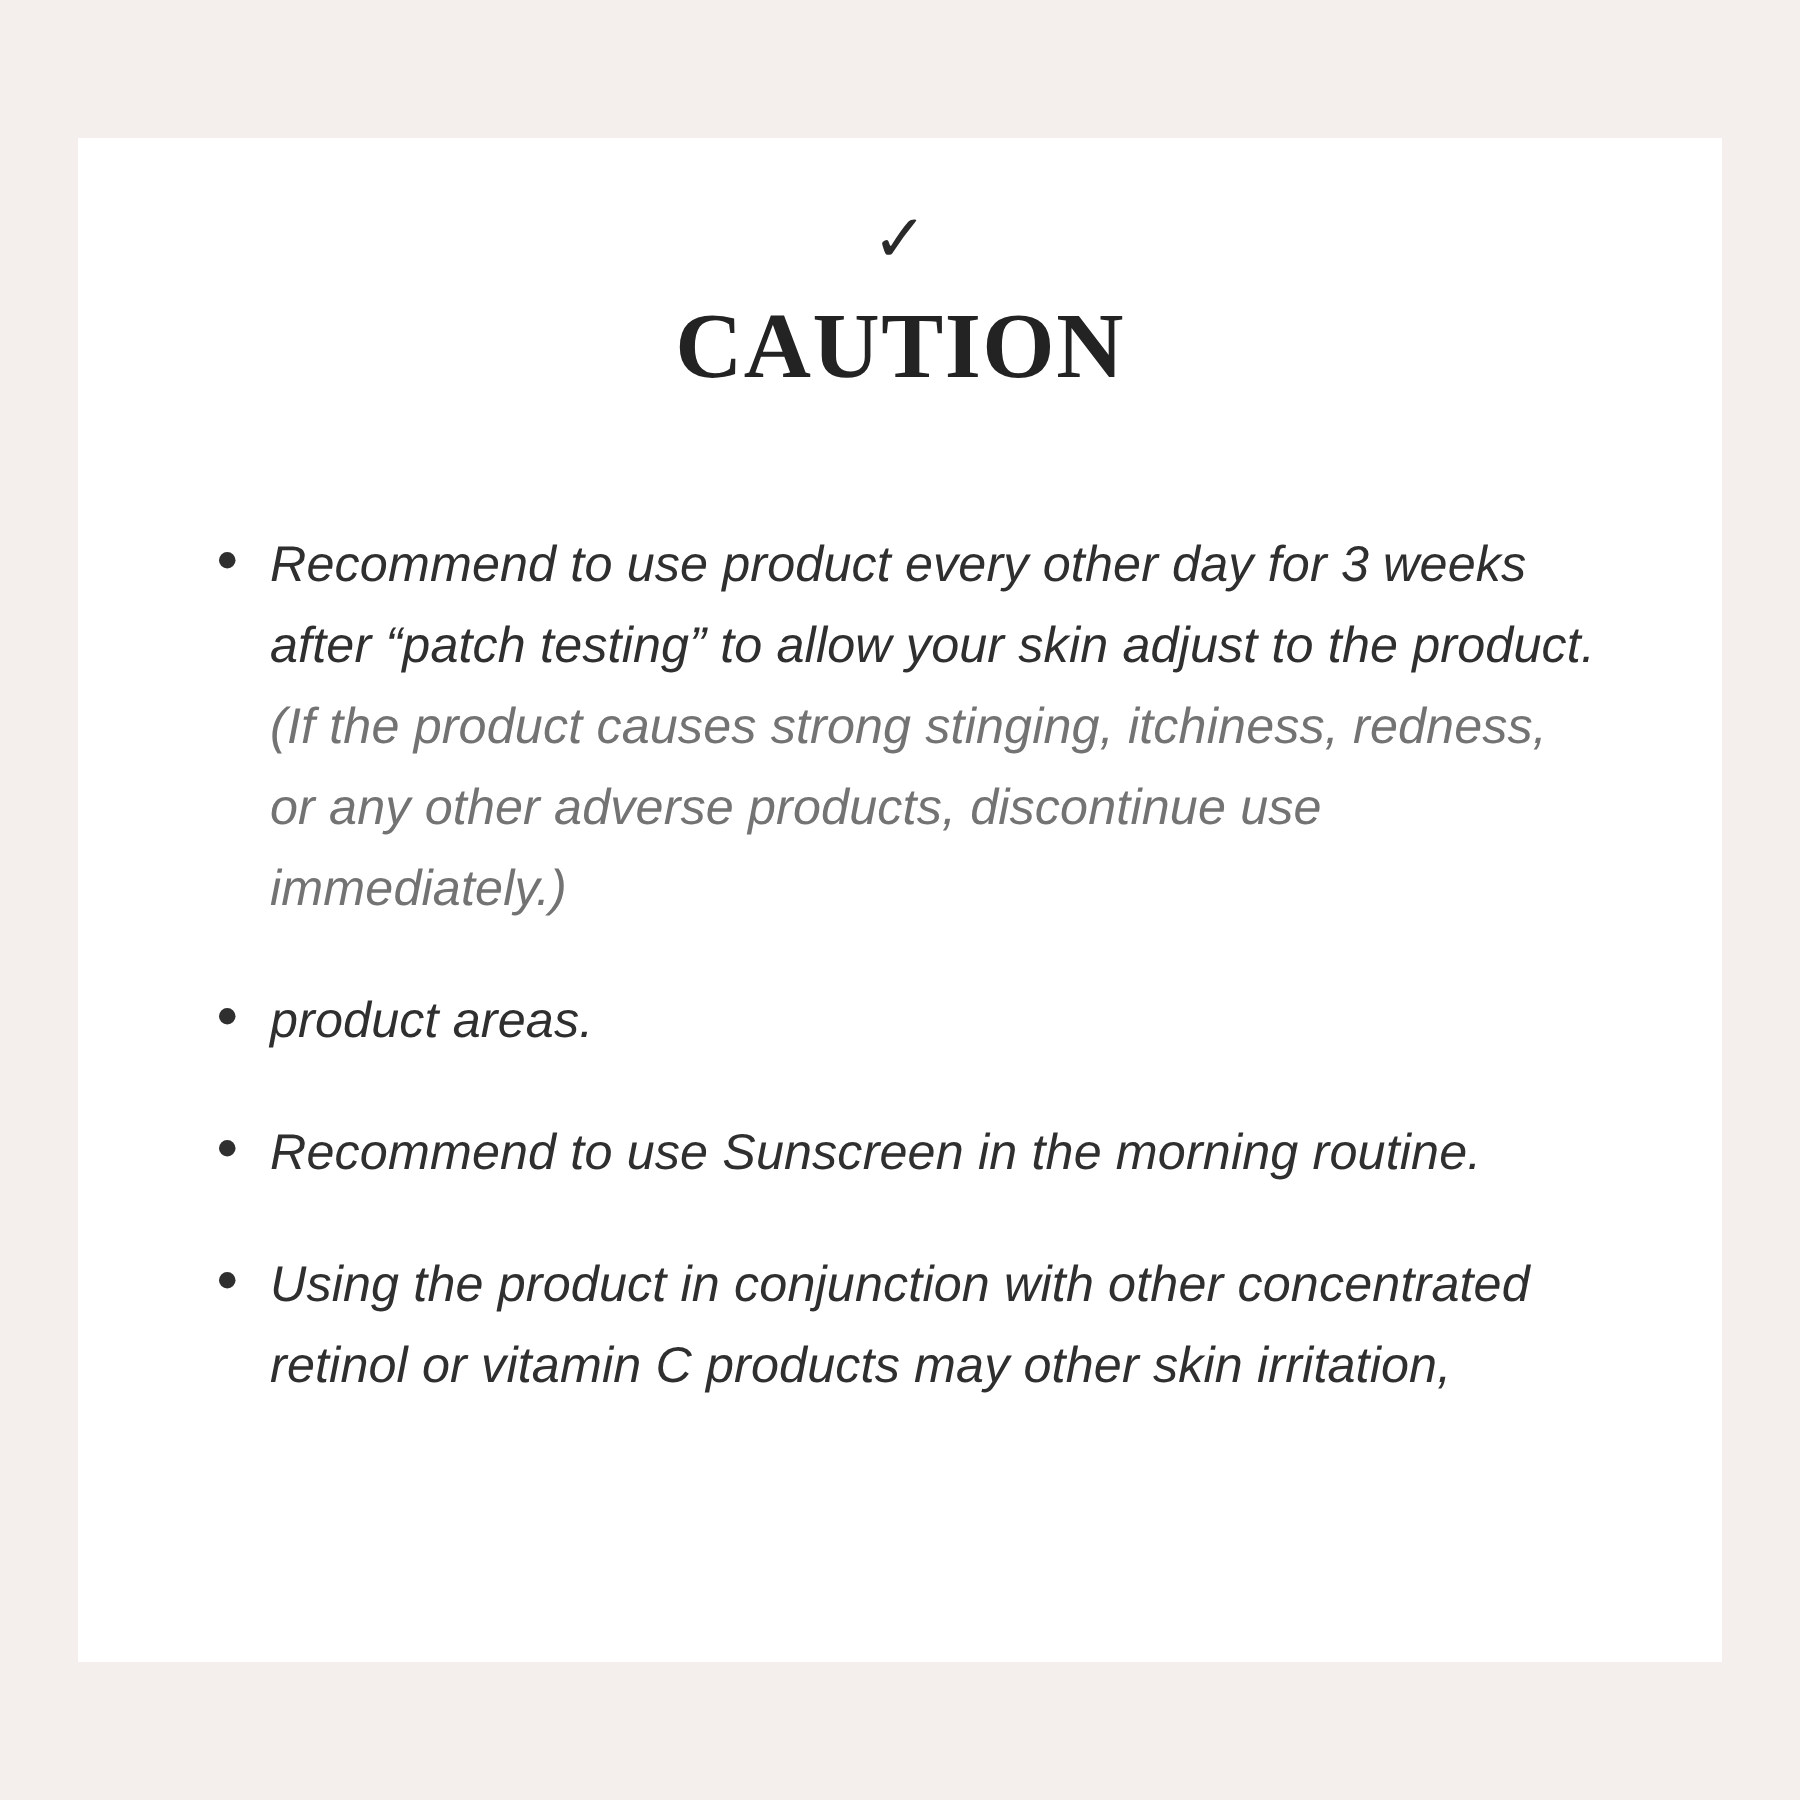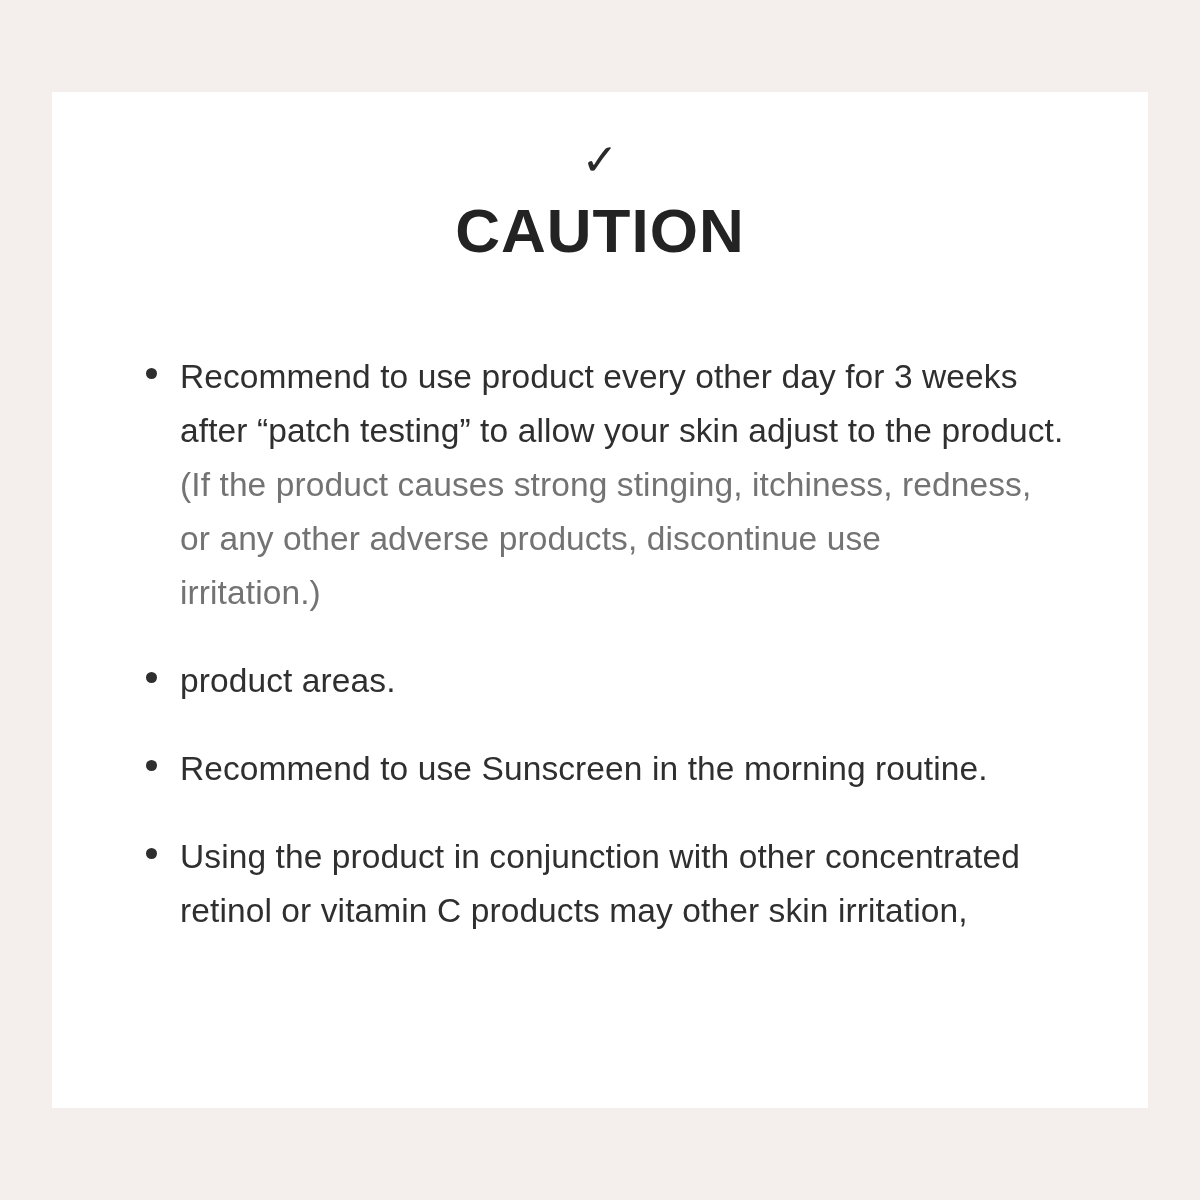--- a/index.html
+++ b/index.html
@@ -43,31 +43,33 @@
     position: absolute;
     left: 0;
     top: 104px;
     width: 100%;
     text-align: center;
     font-size: 62px;
     line-height: 70px;
     font-weight: bold;
     letter-spacing: 1px;
     color: #232323;
+    font-family: Liberation Serif, serif;
   }
   .bullets {
     position: absolute;
     left: 46px;
     top: 258px;
     width: 1010px;
   }
   .bullet {
     position: relative;
     padding-left: 82px;
     margin-bottom: 34px;
+    font-style: italic;
   }
   .bullet:last-child {
     margin-bottom: 0;
   }
   .dot {
     position: absolute;
     left: 48px;
     top: 18px;
     width: 11px;
     height: 11px;
@@ -93,21 +95,21 @@
     <div class="check-mark">✓</div>
     <div class="title">CAUTION</div>
     <div class="bullets">
 
       <div class="bullet">
         <span class="dot"></span>
         <div class="line">Recommend to use product every other day for 3 weeks</div>
         <div class="line">after “patch testing” to allow your skin adjust to the product.</div>
         <div class="line muted">(If the product causes strong stinging, itchiness, redness,</div>
         <div class="line muted">or any other adverse products, discontinue use</div>
-        <div class="line muted">irritation.)</div>
+        <div class="line muted">immediately.)</div>
       </div>
 
       <div class="bullet">
         <span class="dot"></span>
         <div class="line">product areas.</div>
       </div>
 
       <div class="bullet">
         <span class="dot"></span>
         <div class="line">Recommend to use Sunscreen in the morning routine.</div>

